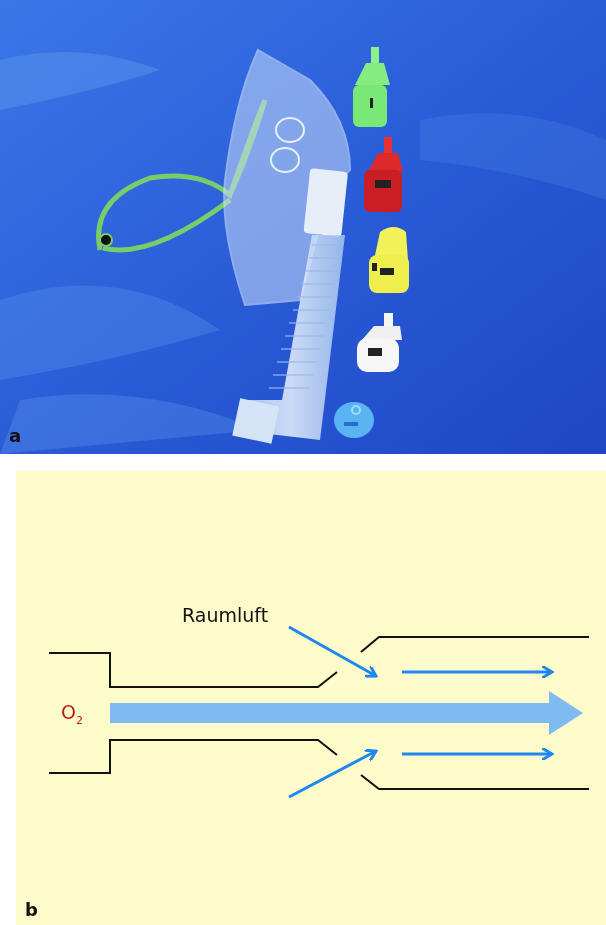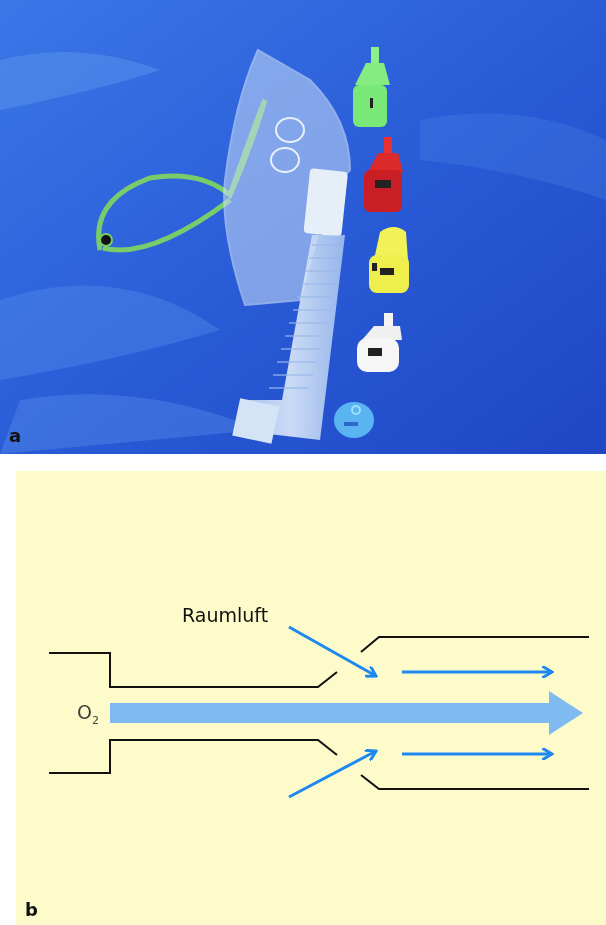--- a/index.html
+++ b/index.html
@@ -113,15 +113,15 @@
     </g>
 
     <g stroke="#1e88f0" stroke-width="3" fill="none">
       <line x1="273" y1="627" x2="360" y2="676" marker-end="url(#ah)"></line>
       <line x1="273" y1="797" x2="360" y2="751" marker-end="url(#ah)"></line>
       <line x1="386" y1="672" x2="536" y2="672" marker-end="url(#ah)"></line>
       <line x1="386" y1="754" x2="536" y2="754" marker-end="url(#ah)"></line>
     </g>
   </svg>
   <span style="position:absolute; left:166px; top:133px; font-size:19px; color:#111;">Raumluft</span>
-  <span style="position:absolute; left:45px; top:230px; font-size:19px; color:#404040;margin-left:16px;"><span>O</span><sub style="font-size:11px;">2</sub></span>
+  <span style="position:absolute; left:45px; top:230px; font-size:19px; color:#b91c1c;"><span>O</span><sub style="font-size:11px;">2</sub></span>
   <span class="panel-label" style="left:9px; top:428px;">b</span>
 </div>
 
 </body></html>

